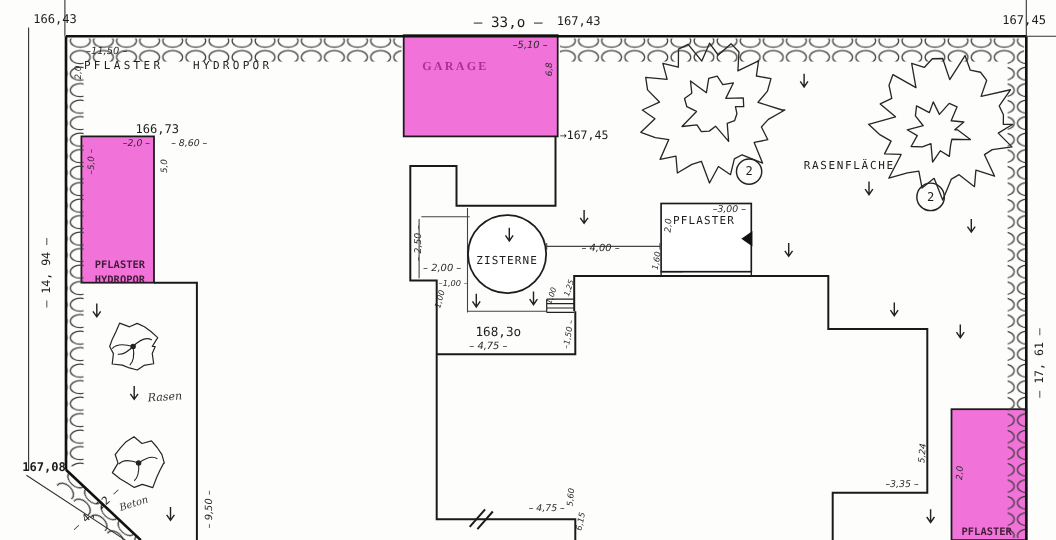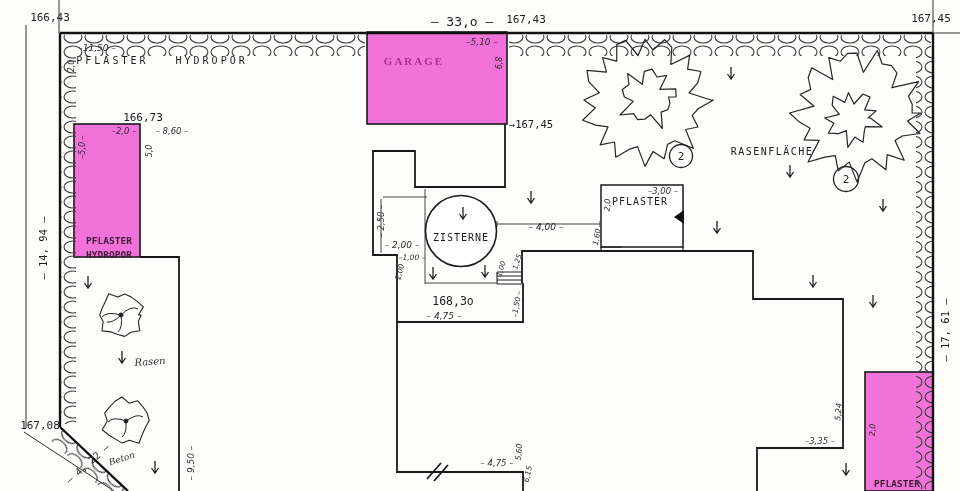--- a/index.html
+++ b/index.html
@@ -157,21 +157,21 @@
       <div class="lbl hand" style="left: 608px; top: 205px; font-size: 8px; --r: -85deg;">2,0</div>
       <div class="lbl print" style="left: 640px; top: 202px; font-size: 10px; letter-spacing: 1px;">PFLASTER</div>
       <div class="lbl hand" style="left: 663px; top: 191px; font-size: 8.5px;">–3,00 –</div>
       <div class="lbl hand" style="left: 502px; top: 269px; font-size: 7px; --r: -72deg;">1,00</div>
       <div class="lbl hand" style="left: 518px; top: 262px; font-size: 7px; --r: -72deg;">1,25</div>
       <div class="lbl hand" style="left: 517px; top: 304px; font-size: 7.5px; --r: -80deg;">–1,50 –</div>
       <div class="lbl print" style="left: 453px; top: 302px; font-size: 11.5px;">168,3o</div>
       <div class="lbl hand" style="left: 444px; top: 316px; font-size: 9px;">– 4,75 –</div>
       <div class="lbl cursive" style="left: 150px; top: 362px; font-size: 10px; --r: -4deg;">Rasen</div>
       <div class="lbl hand" style="left: 191px; top: 463px; font-size: 9px; --r: -90deg;">– 9,50 –</div>
-      <div class="lbl print" style="left: 40px; top: 425px; font-size: 11px;">167,08</div>
+      <div class="lbl print" style="left: 40px; top: 425px; font-size: 11px; font-weight: bold;">167,08</div>
       <div class="lbl print" style="left: 88px; top: 464px; font-size: 10px; --r: -42deg;">– 4, 22 –</div>
       <div class="lbl cursive" style="left: 122px; top: 459px; font-size: 9px; --r: -18deg;">Beton</div>
       <div class="lbl hand" style="left: 497px; top: 463px; font-size: 8.5px;">– 4,75 –</div>
       <div class="lbl hand" style="left: 519px; top: 452px; font-size: 7.5px; --r: -85deg;">5,60</div>
       <div class="lbl hand" style="left: 528px; top: 474px; font-size: 7.5px; --r: -78deg;">6,15</div>
       <div class="lbl hand" style="left: 820px; top: 441px; font-size: 8.5px;">–3,35 –</div>
       <div class="lbl hand" style="left: 839px; top: 412px; font-size: 8px; --r: -85deg;">5,24</div>
       <div class="lbl hand" style="left: 873px; top: 430px; font-size: 8px; --r: -85deg;">2,0</div>
       <div class="lbl print" style="left: 945px; top: 330px; font-size: 10.5px; --r: -90deg;">– 17, 61 –</div>
       <div class="lbl dark" style="left: 897px; top: 467px; font-size: 9.5px;">PFLASTER</div>

